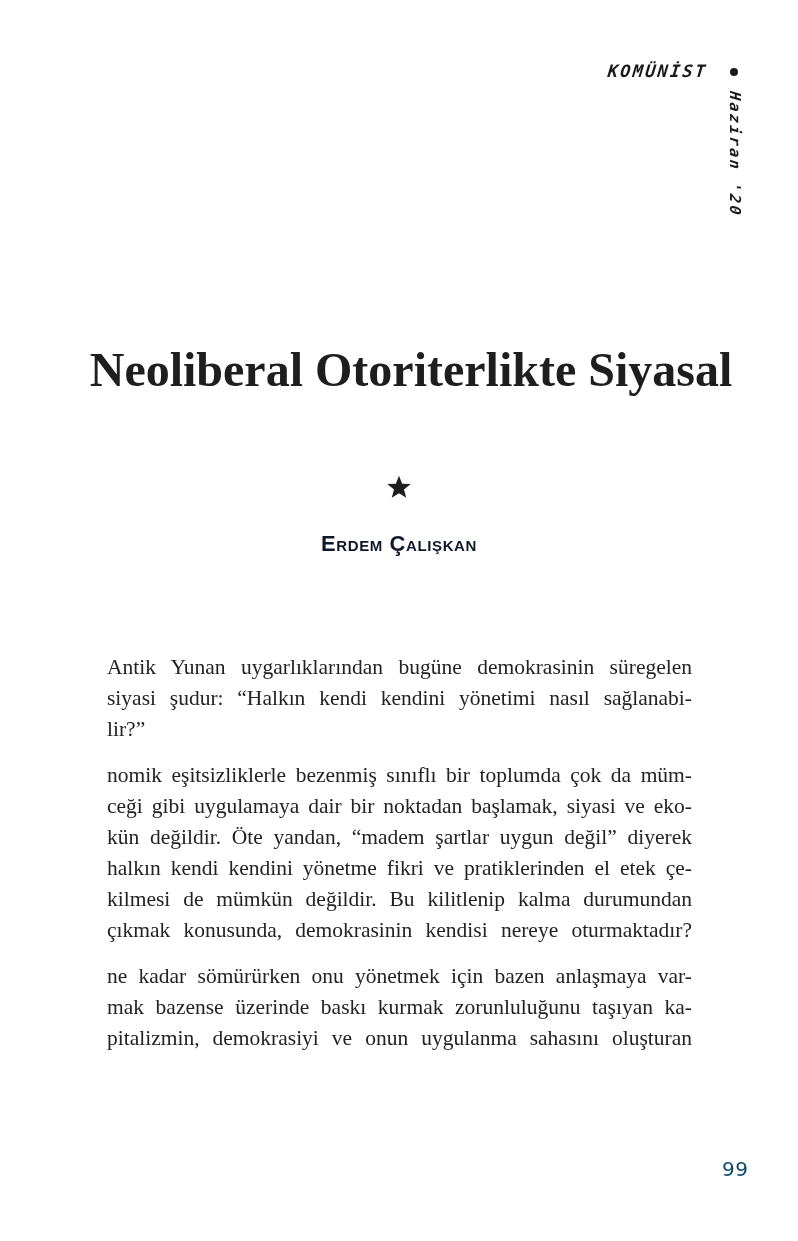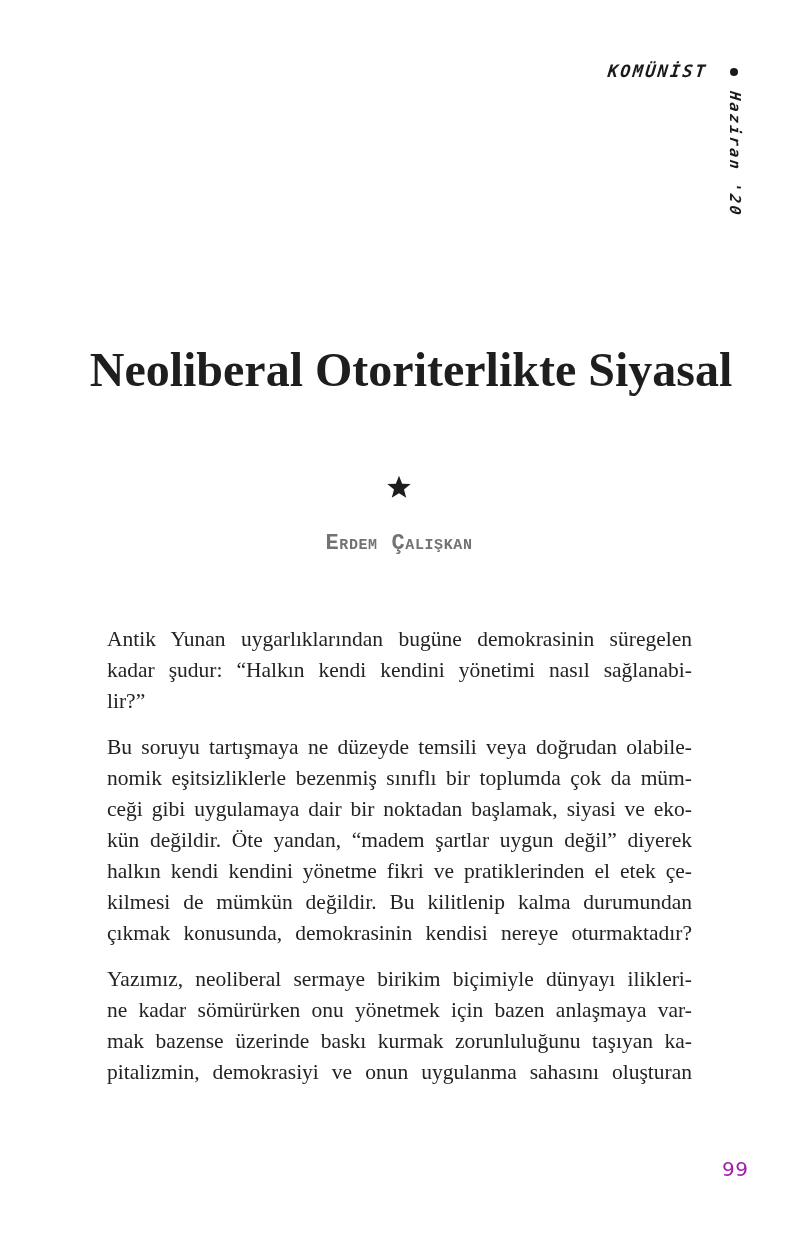--- a/index.html
+++ b/index.html
@@ -80,34 +80,34 @@
       top: 474px;
       width: 26px;
       height: 26px;
     }
     .author {
       position: absolute;
       left: 0;
       width: 798px;
       top: 530px;
       text-align: center;
-      font-family: Liberation Mono, monospace;
+      font-family: Liberation Sans, sans-serif;
       font-weight: bold;
       font-variant: small-caps;
       font-size: 22px;
       letter-spacing: 0.6px;
       line-height: 28px;
-      color: #737373;
+      color: #0f172a;
     }
     
     .body {
       position: absolute;
       left: 107px;
       width: 585px;
-      top: 624px;
+      top: 652px;
       font-family: "Liberation Serif", serif;
       font-size: 21.5px;
       line-height: 31px;
       color: #232323;
     }
     .para { margin: 0 0 15px 0; }
     .para .ln {
       display: block;
       white-space: nowrap;
       text-align: justify;
@@ -117,21 +117,21 @@
     .para .ln.last {
       text-align-last: left;
     }
     .page-number {
       position: absolute;
       left: 722px;
       top: 1157px;
       font-family: "DejaVu Sans", sans-serif;
       font-size: 20px;
       font-weight: normal;
-      color: #a21caf;
+      color: #0c4a6e;
       letter-spacing: 0.5px;
     }
   </style>
 </head>
 <body>
 
 <div class="page">
 
   <div class="journal-name">KOMÜNİST</div>
   <div class="header-bullet"></div>
@@ -143,34 +143,32 @@
 
   <svg class="star" viewBox="0 0 24 24">
     <polygon points="12,1.5 14.9,8.9 22.8,9.3 16.6,14.3 18.7,22 12,17.7 5.3,22 7.4,14.3 1.2,9.3 9.1,8.9" fill="#1e1e1e"></polygon>
   </svg>
 
   <div class="author">Erdem Çalışkan</div>
 
   <div class="body">
     <p class="para">
       <span class="ln">Antik Yunan uygarlıklarından bugüne demokrasinin süregelen</span>
-      <span class="ln">kadar şudur: “Halkın kendi kendini yönetimi nasıl sağlanabi-</span>
+      <span class="ln">siyasi şudur: “Halkın kendi kendini yönetimi nasıl sağlanabi-</span>
       <span class="ln last">lir?”</span>
     </p>
     <p class="para">
-      <span class="ln">Bu soruyu tartışmaya ne düzeyde temsili veya doğrudan olabile-</span>
       <span class="ln">nomik eşitsizliklerle bezenmiş sınıflı bir toplumda çok da müm-</span>
       <span class="ln">ceği gibi uygulamaya dair bir noktadan başlamak, siyasi ve eko-</span>
       <span class="ln">kün değildir. Öte yandan, “madem şartlar uygun değil” diyerek</span>
       <span class="ln">halkın kendi kendini yönetme fikri ve pratiklerinden el etek çe-</span>
       <span class="ln">kilmesi de mümkün değildir. Bu kilitlenip kalma durumundan</span>
       <span class="ln">çıkmak konusunda, demokrasinin kendisi nereye oturmaktadır?</span>
     </p>
     <p class="para">
-      <span class="ln">Yazımız, neoliberal sermaye birikim biçimiyle dünyayı ilikleri-</span>
       <span class="ln">ne kadar sömürürken onu yönetmek için bazen anlaşmaya var-</span>
       <span class="ln">mak bazense üzerinde baskı kurmak zorunluluğunu taşıyan ka-</span>
       <span class="ln">pitalizmin, demokrasiyi ve onun uygulanma sahasını oluşturan</span>
     </p>
   </div>
 
   <div class="page-number">99</div>
 </div>
 
 </body></html>

